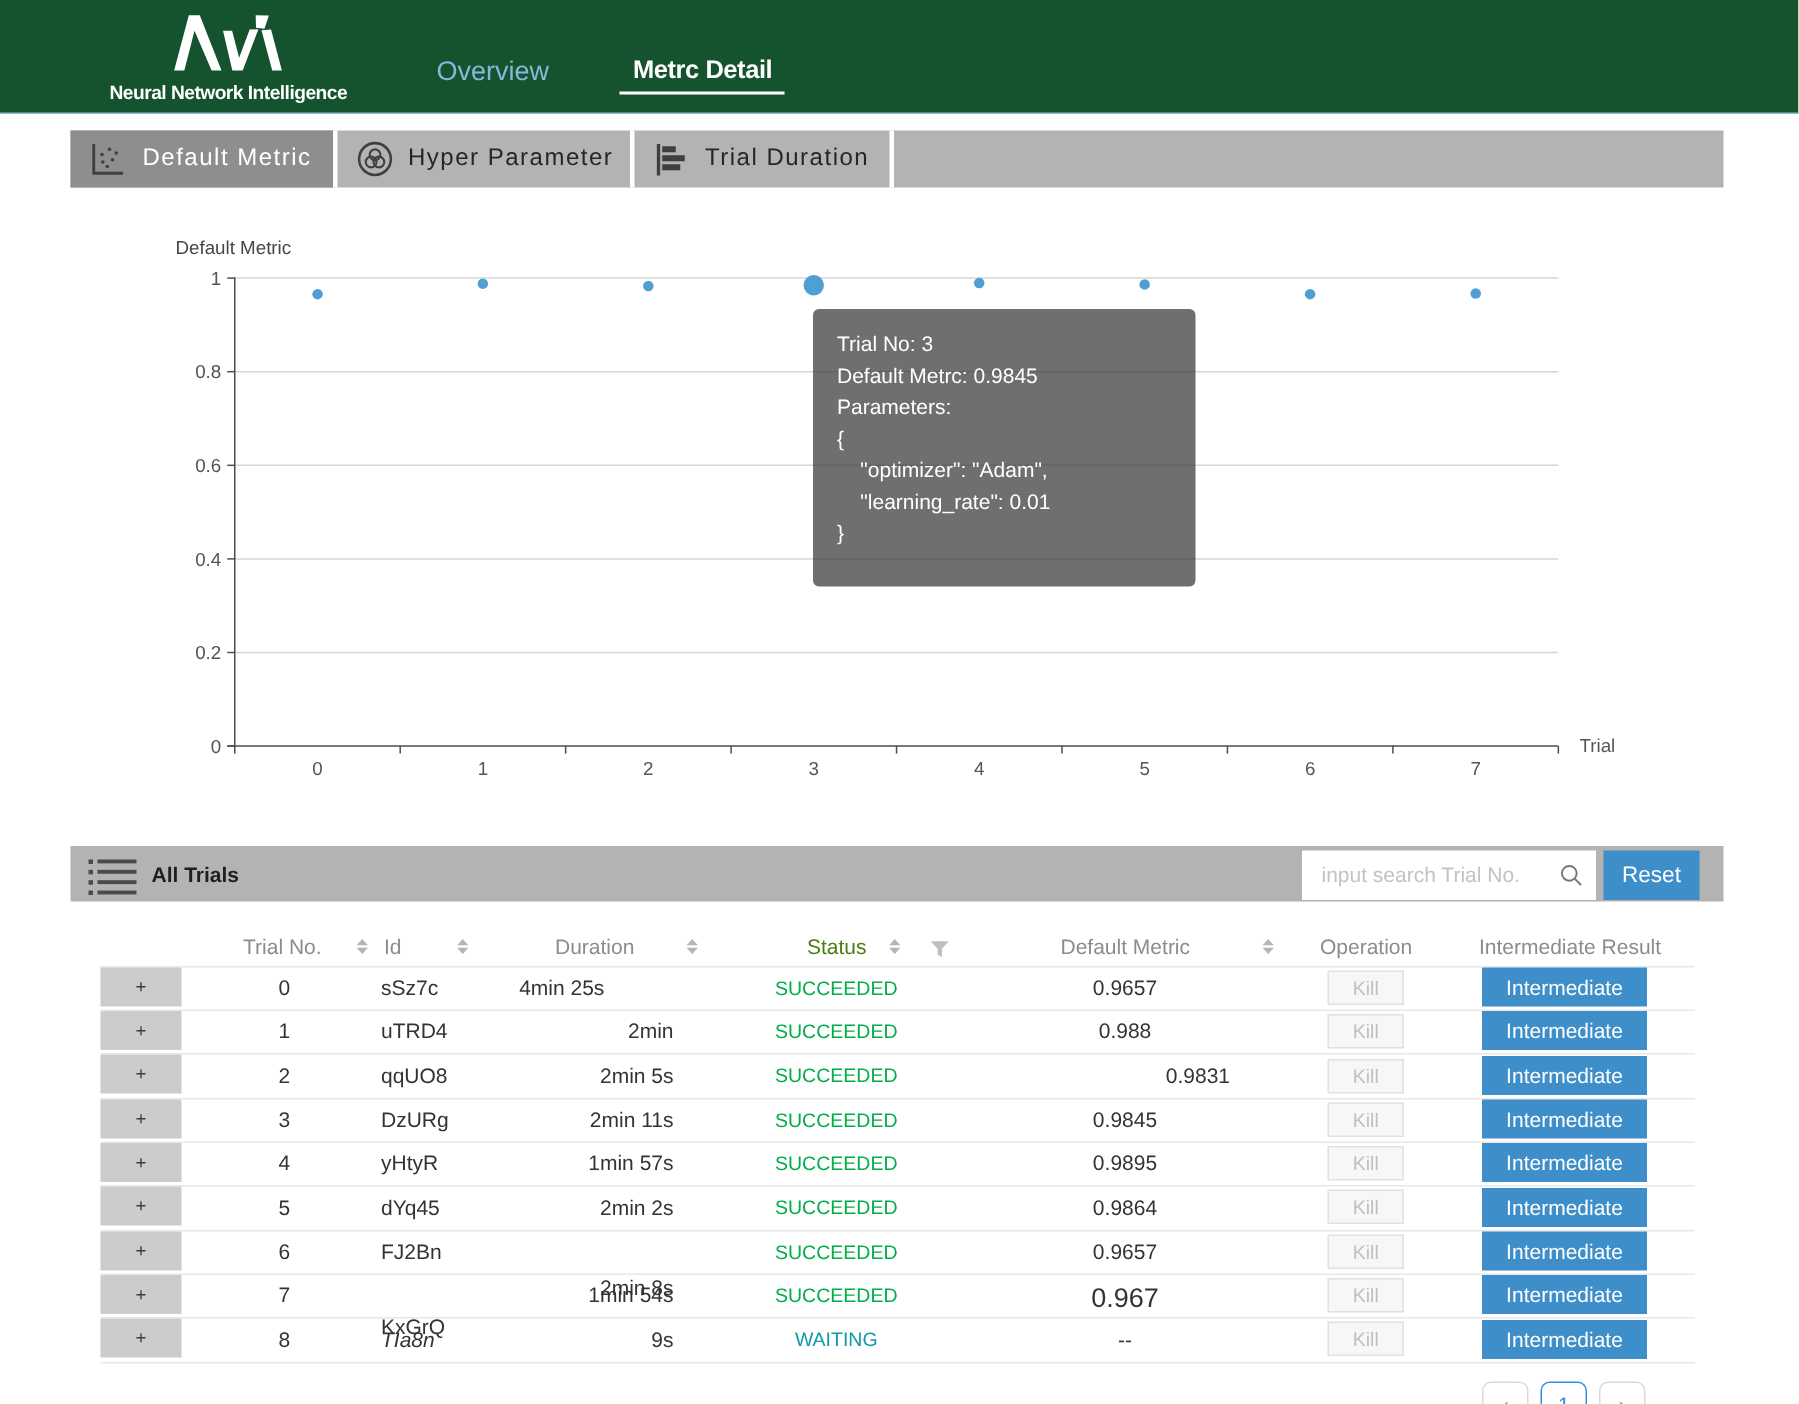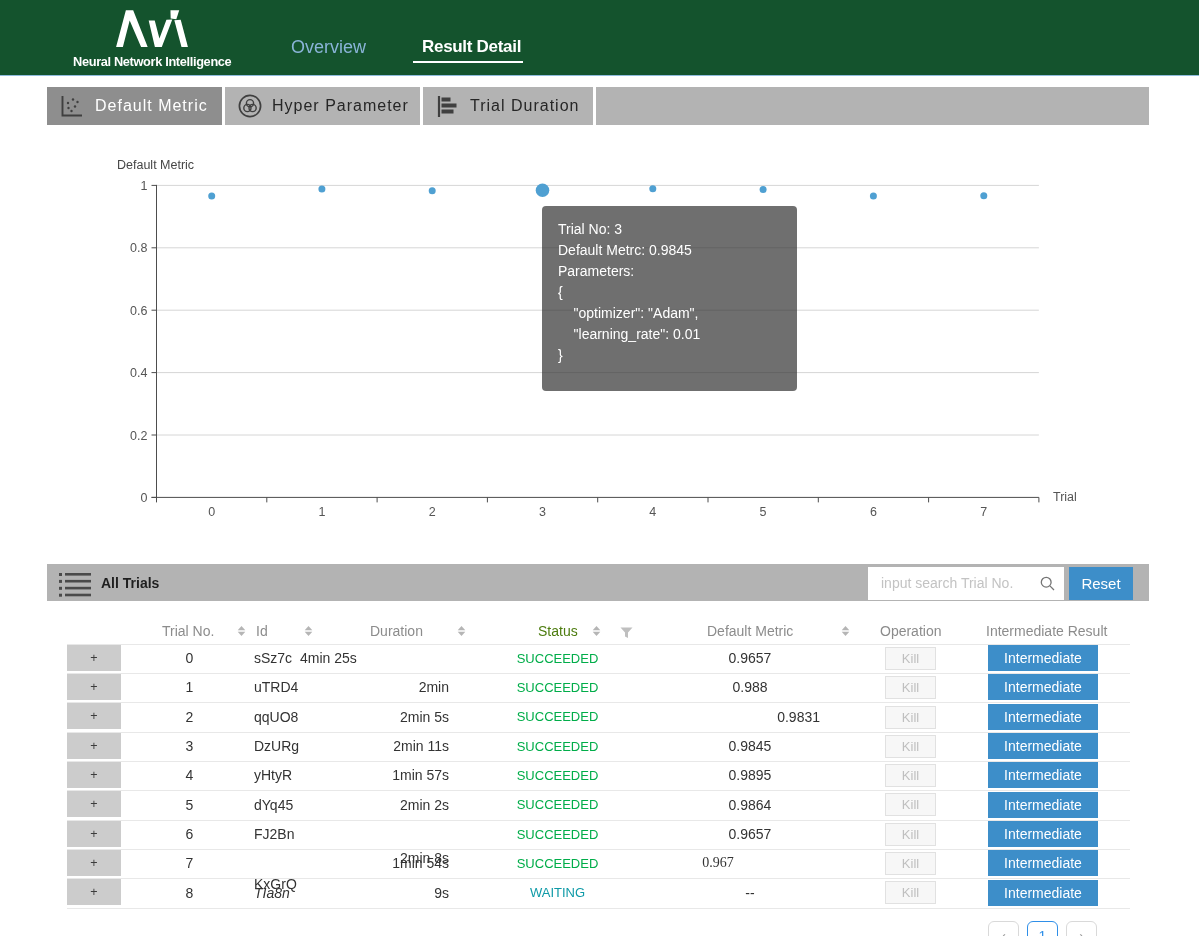--- a/index.html
+++ b/index.html
@@ -9,21 +9,21 @@
 <svg class="a" style="left:116px;top:10px;" width="72" height="37.3" viewBox="0 0 985 510">
 <g fill="#ffffff">
 <path d="M0,510 L135,3 L235,3 L435,510 L345,510 L187,143 L93,510 Z"></path>
 <path d="M447,143 L530,143 L594,390 L690,133 L770,129 L625,510 L533,510 Z"></path>
 <path d="M745,3 L865,5 L825,125 L748,117 Z"></path>
 <path d="M798,140 L885,133 L985,510 L897,510 Z"></path>
 </g>
     </svg>
 <div class="a" style="left:73px;top:53.5px;width:158px;text-align:center;color:#fff;font-size:12.8px;font-weight:bold;letter-spacing:-0.35px;white-space:nowrap;">Neural Network Intelligence</div>
 <div class="a" style="left:291px;top:32px;height:30px;line-height:30px;font-size:18px;color:#8ab4d8;">Overview</div>
-<div class="a" style="left:422px;top:32px;height:30px;line-height:30px;font-size:17px;font-weight:bold;letter-spacing:-0.3px;color:#fff;">Result Detail</div>
+<div class="a" style="left:422px;top:32px;height:30px;line-height:30px;font-size:17px;font-weight:bold;letter-spacing:-0.3px;color:#fff;">Metrc Detail</div>
 <div class="a" style="left:413px;top:60.5px;width:110px;height:2.4px;background:#fff;"></div>
 </div>
 <div class="a" style="left:47px;top:87px;width:1102px;height:38px;background:#b3b3b3;"></div>
 <div class="a" style="left:47px;top:87px;width:175px;height:38px;background:#8e8e8e;"></div>
 <div class="a" style="left:222px;top:87px;width:3px;height:38px;background:#fff;"></div>
 <div class="a" style="left:420px;top:87px;width:3px;height:38px;background:#fff;"></div>
 <div class="a" style="left:593px;top:87px;width:3px;height:38px;background:#fff;"></div>
 <svg class="a" style="left:60px;top:95px;" width="22" height="23" viewBox="0 0 22 23">
 <path d="M2.5,1 L2.5,20.5 L22,20.5" stroke="#3f3f3f" stroke-width="1.9" fill="none"></path>
 <g fill="#3f3f3f">
@@ -153,21 +153,21 @@
 <svg class="a" style="left:841px;top:626.0px;" width="9" height="10" viewBox="0 0 9 10">
     <path d="M4.5,0 L8.3,4.2 L0.7,4.2 Z" fill="#b5b5b5"></path>
     <path d="M4.5,10 L8.3,5.8 L0.7,5.8 Z" fill="#b5b5b5"></path>
   </svg>
 <div class="a" style="left:880px;top:622.5px;font-size:14px;color:#8c8c8c;">Operation</div>
 <div class="a" style="left:986px;top:622.5px;font-size:14px;color:#8c8c8c;">Intermediate Result</div>
 <div class="a" style="left:67px;top:643.5px;width:1063px;height:1px;background:#e8e8e8;"></div>
 <div class="a" style="left:67px;top:644.5px;width:54px;height:26px;background:#cccccc;color:#3c3c3c;font-size:12.5px;text-align:center;line-height:26px;">+</div>
 <div class="a" style="left:121px;top:650.0px;width:137px;text-align:center;font-size:14px;color:#333;">0</div>
 <div class="a" style="left:254px;top:650.0px;font-size:14px;color:#333;">sSz7c</div>
-<div class="a" style="left:300px;top:650.0px;width:149px;text-align:left;font-size:14px;color:#333;">4min 25s</div>
+<div class="a" style="left:300px;top:650.0px;width:149px;text-align:center;font-size:14px;color:#333;">4min 25s</div>
 <div class="a" style="left:490px;top:650.5px;width:135px;text-align:center;font-size:13px;color:#00ad49;">SUCCEEDED</div>
 <div class="a" style="left:680px;top:650.0px;width:140px;text-align:center;font-size:14px;color:#333;">0.9657</div>
 <div class="a" style="left:885px;top:646.8px;width:51px;height:23px;background:#f7f7f7;border:1px solid #e1e1e1;color:#bfbfbf;font-size:13px;text-align:center;line-height:21px;">Kill</div>
 <div class="a" style="left:988px;top:645.0px;width:110px;height:26px;background:#3d8ec9;color:#fff;font-size:14px;text-align:center;line-height:26px;">Intermediate</div>
 <div class="a" style="left:67px;top:672.8px;width:1063px;height:1px;background:#e8e8e8;"></div>
 <div class="a" style="left:67px;top:673.8px;width:54px;height:26px;background:#cccccc;color:#3c3c3c;font-size:12.5px;text-align:center;line-height:26px;">+</div>
 <div class="a" style="left:121px;top:679.3px;width:137px;text-align:center;font-size:14px;color:#333;">1</div>
 <div class="a" style="left:254px;top:679.3px;font-size:14px;color:#333;">uTRD4</div>
 <div class="a" style="left:300px;top:679.3px;width:149px;text-align:right;font-size:14px;color:#333;">2min</div>
 <div class="a" style="left:490px;top:679.8px;width:135px;text-align:center;font-size:13px;color:#00ad49;">SUCCEEDED</div>
@@ -218,21 +218,21 @@
 <div class="a" style="left:490px;top:826.5px;width:135px;text-align:center;font-size:13px;color:#00ad49;">SUCCEEDED</div>
 <div class="a" style="left:680px;top:826.0px;width:140px;text-align:center;font-size:14px;color:#333;">0.9657</div>
 <div class="a" style="left:885px;top:822.8px;width:51px;height:23px;background:#f7f7f7;border:1px solid #e1e1e1;color:#bfbfbf;font-size:13px;text-align:center;line-height:21px;">Kill</div>
 <div class="a" style="left:988px;top:821.0px;width:110px;height:26px;background:#3d8ec9;color:#fff;font-size:14px;text-align:center;line-height:26px;">Intermediate</div>
 <div class="a" style="left:67px;top:848.8px;width:1063px;height:1px;background:#e8e8e8;"></div>
 <div class="a" style="left:67px;top:849.8px;width:54px;height:26px;background:#cccccc;color:#3c3c3c;font-size:12.5px;text-align:center;line-height:26px;">+</div>
 <div class="a" style="left:121px;top:855.3px;width:137px;text-align:center;font-size:14px;color:#333;">7</div>
 <div class="a" style="left:254px;top:855.3px;font-size:14px;color:#333;margin-top:21px;">KxGrQ</div>
 <div class="a" style="left:300px;top:855.3px;width:149px;text-align:right;font-size:14px;color:#333;">1min 54s</div>
 <div class="a" style="left:490px;top:855.8px;width:135px;text-align:center;font-size:13px;color:#00ad49;">SUCCEEDED</div>
-<div class="a" style="left:648px;top:855.3px;width:140px;text-align:center;font-size:14px;color:#333;font-family:Liberation Serif, serif;">0.967</div>
+<div class="a" style="left:680px;top:855.3px;width:140px;text-align:center;font-size:18px;color:#333;">0.967</div>
 <div class="a" style="left:885px;top:852.1px;width:51px;height:23px;background:#f7f7f7;border:1px solid #e1e1e1;color:#bfbfbf;font-size:13px;text-align:center;line-height:21px;">Kill</div>
 <div class="a" style="left:988px;top:850.3px;width:110px;height:26px;background:#3d8ec9;color:#fff;font-size:14px;text-align:center;line-height:26px;">Intermediate</div>
 <div class="a" style="left:67px;top:878.1px;width:1063px;height:1px;background:#e8e8e8;"></div>
 <div class="a" style="left:67px;top:879.1px;width:54px;height:26px;background:#cccccc;color:#3c3c3c;font-size:12.5px;text-align:center;line-height:26px;">+</div>
 <div class="a" style="left:121px;top:884.6px;width:137px;text-align:center;font-size:14px;color:#333;">8</div>
 <div class="a" style="left:254px;top:884.6px;font-size:14px;color:#333;font-style:italic;">TIa8n</div>
 <div class="a" style="left:300px;top:884.6px;width:149px;text-align:right;font-size:14px;color:#333;">9s</div>
 <div class="a" style="left:490px;top:885.1px;width:135px;text-align:center;font-size:13px;color:#0e9aa7;">WAITING</div>
 <div class="a" style="left:680px;top:884.6px;width:140px;text-align:center;font-size:14px;color:#333;">--</div>
 <div class="a" style="left:885px;top:881.4px;width:51px;height:23px;background:#f7f7f7;border:1px solid #e1e1e1;color:#bfbfbf;font-size:13px;text-align:center;line-height:21px;">Kill</div>

